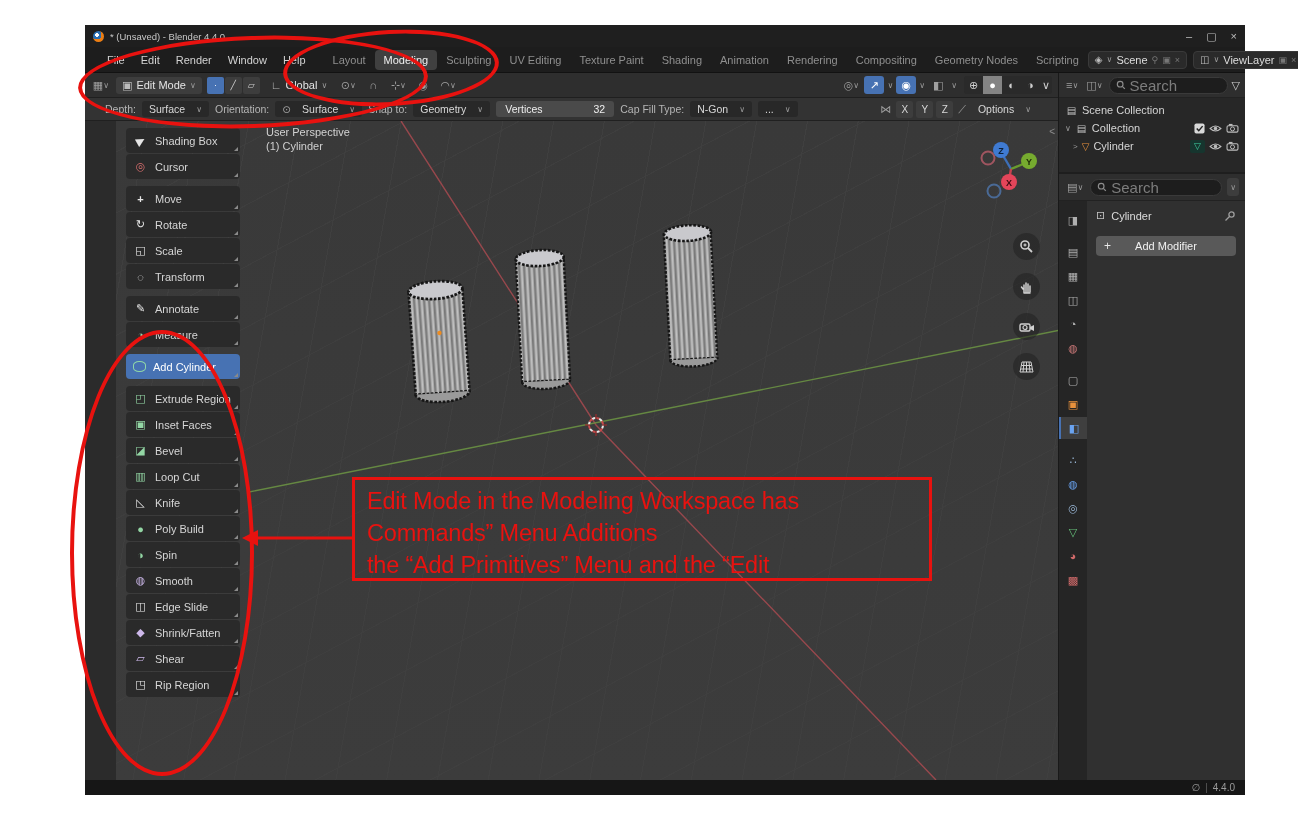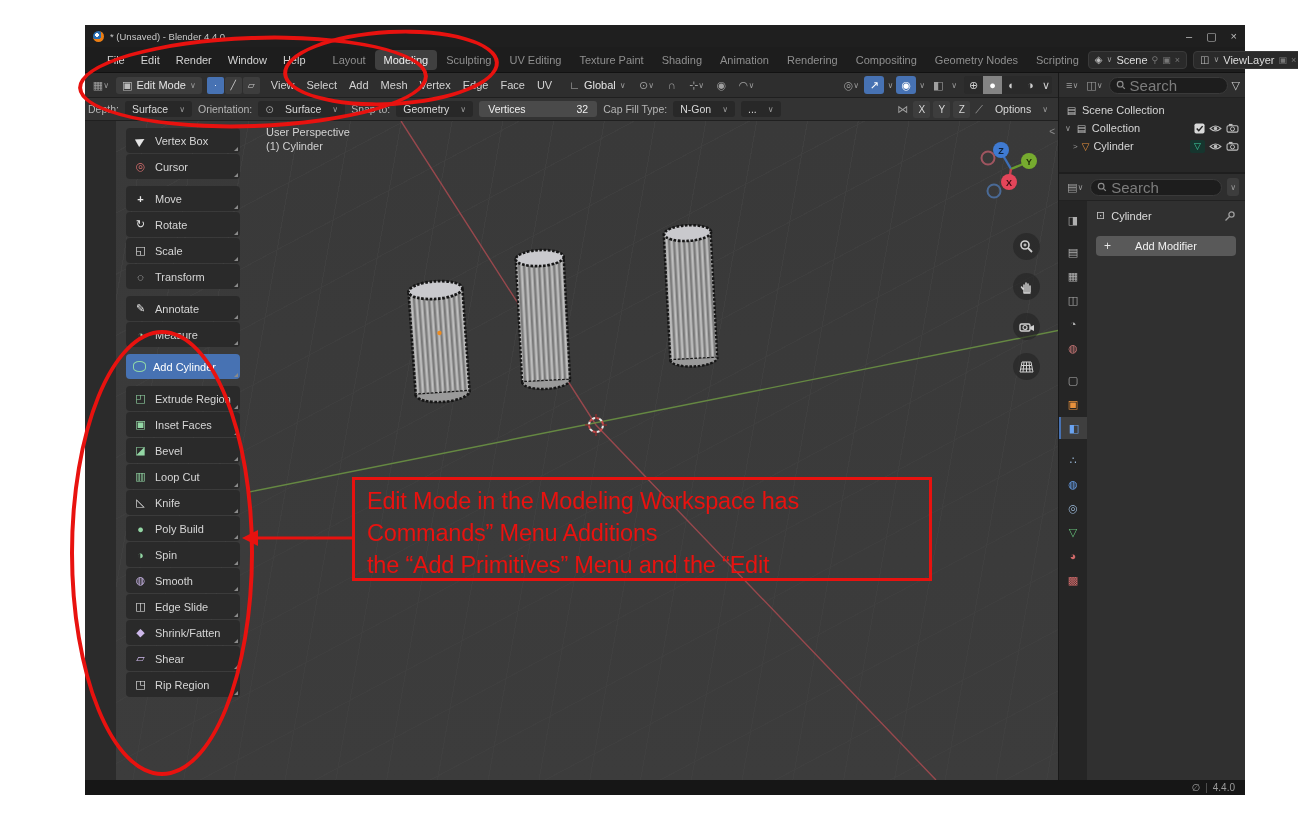--- a/index.html
+++ b/index.html
@@ -38,21 +38,21 @@
   .selmode span.on{background:var(--accent);color:#fff;}
   .vmenu{padding:2px 6px;color:#d3d3d3;}
   .hicon{width:20px;height:18px;display:flex;align-items:center;justify-content:center;background:#3d3d3d;border-radius:3px;color:#cfcfcf;font-size:11px;}
   .hicon.blue{background:var(--accent);color:#fff;}
   .hicon.plain{background:transparent;color:#9f9f9f;}
   .vph-right{margin-left:auto;display:flex;align-items:center;gap:3px;}
   .shadegrp{display:flex;background:#2a2a2a;border-radius:3px;overflow:hidden;margin-left:4px;}
   .shadegrp span{width:19px;height:18px;display:flex;align-items:center;justify-content:center;color:#cfcfcf;font-size:11px;}
   .shadegrp span.on{background:#848484;color:#fff;}
 
-  .tool-settings{height:23px;background:#333333;border-bottom:1px solid #202020;display:flex;align-items:center;padding:0 3px;gap:6px;font-size:10.5px;color:#b5b5b5;}
+  .tool-settings{height:23px;background:#333333;border-bottom:1px solid #202020;display:flex;align-items:center;padding:0 20px;gap:6px;font-size:10.5px;color:#b5b5b5;}
   .ts-label{white-space:nowrap;}
   .ts-dd{display:flex;align-items:center;gap:11px;background:#282828;border-radius:3px;padding:2px 7px;color:#d8d8d8;white-space:nowrap;}
   .ts-slider{display:flex;justify-content:space-between;background:#4a4a4a;border-radius:3px;padding:2px 9px;width:118px;color:#efefef;}
   .ts-right{margin-left:auto;display:flex;align-items:center;gap:3px;}
   .mirror-btn{width:17px;height:17px;display:flex;align-items:center;justify-content:center;background:#3d3d3d;border-radius:2px;color:#d8d8d8;font-size:10px;}
   .mini-ic{color:#9d9d9d;font-size:11px;padding:0 2px;}
 
   
   .viewport{position:relative;flex:1;background:linear-gradient(#393939,#3c3c3c);overflow:hidden;margin-left:31px;}
   .viewport::before{content:"";position:absolute;inset:-60px;
@@ -183,30 +183,20 @@
           <span class="hbtn">
             <span style="color:#bcbcbc;">▣</span>
             <span>Edit Mode</span>
             <span class="chev">∨</span>
           </span>
           <span class="selmode">
             <span class="on">∙</span>
             <span>╱</span>
             <span>▱</span>
           </span>
-          <span id="vp-menus" style="display:flex;">
-              <span class="vmenu">View</span>
-              <span class="vmenu">Select</span>
-              <span class="vmenu">Add</span>
-              <span class="vmenu">Mesh</span>
-              <span class="vmenu">Vertex</span>
-              <span class="vmenu">Edge</span>
-              <span class="vmenu">Face</span>
-              <span class="vmenu">UV</span>
-            </span>
           <span class="hbtn" style="background:transparent;">
             <span style="color:#b5b5b5;">∟</span>
             <span>Global</span>
             <span class="chev">∨</span>
           </span>
           <span class="hicon plain">⊙<span class="chev">∨</span></span>
           <span class="hicon plain">∩</span>
           <span class="hicon plain">⊹<span class="chev">∨</span></span>
           <span class="hicon plain">◉</span>
           <span class="hicon plain">◠<span class="chev">∨</span></span>
@@ -315,21 +305,21 @@
           </svg>
 
           <div class="vp-overlay-text">
             <div>User Perspective</div>
             <div class="l2">(1) Cylinder</div>
           </div>
 
           <div class="toolshelf" id="toolshelf">
               <div class="tool">
                 <span class="ticon" style="color: rgb(230, 230, 230); transform: rotate(-30deg);">▶</span>
-                <span>Vertex Box</span>
+                <span>Shading Box</span>
               </div>
               <div class="tool">
                 <span class="ticon" style="color: rgb(221, 112, 112);">◎</span>
                 <span>Cursor</span>
               </div>
               <div class="tool gap">
                 <span class="ticon" style="color: rgb(230, 230, 230); font-weight: bold;">+</span>
                 <span>Move</span>
               </div>
               <div class="tool">

